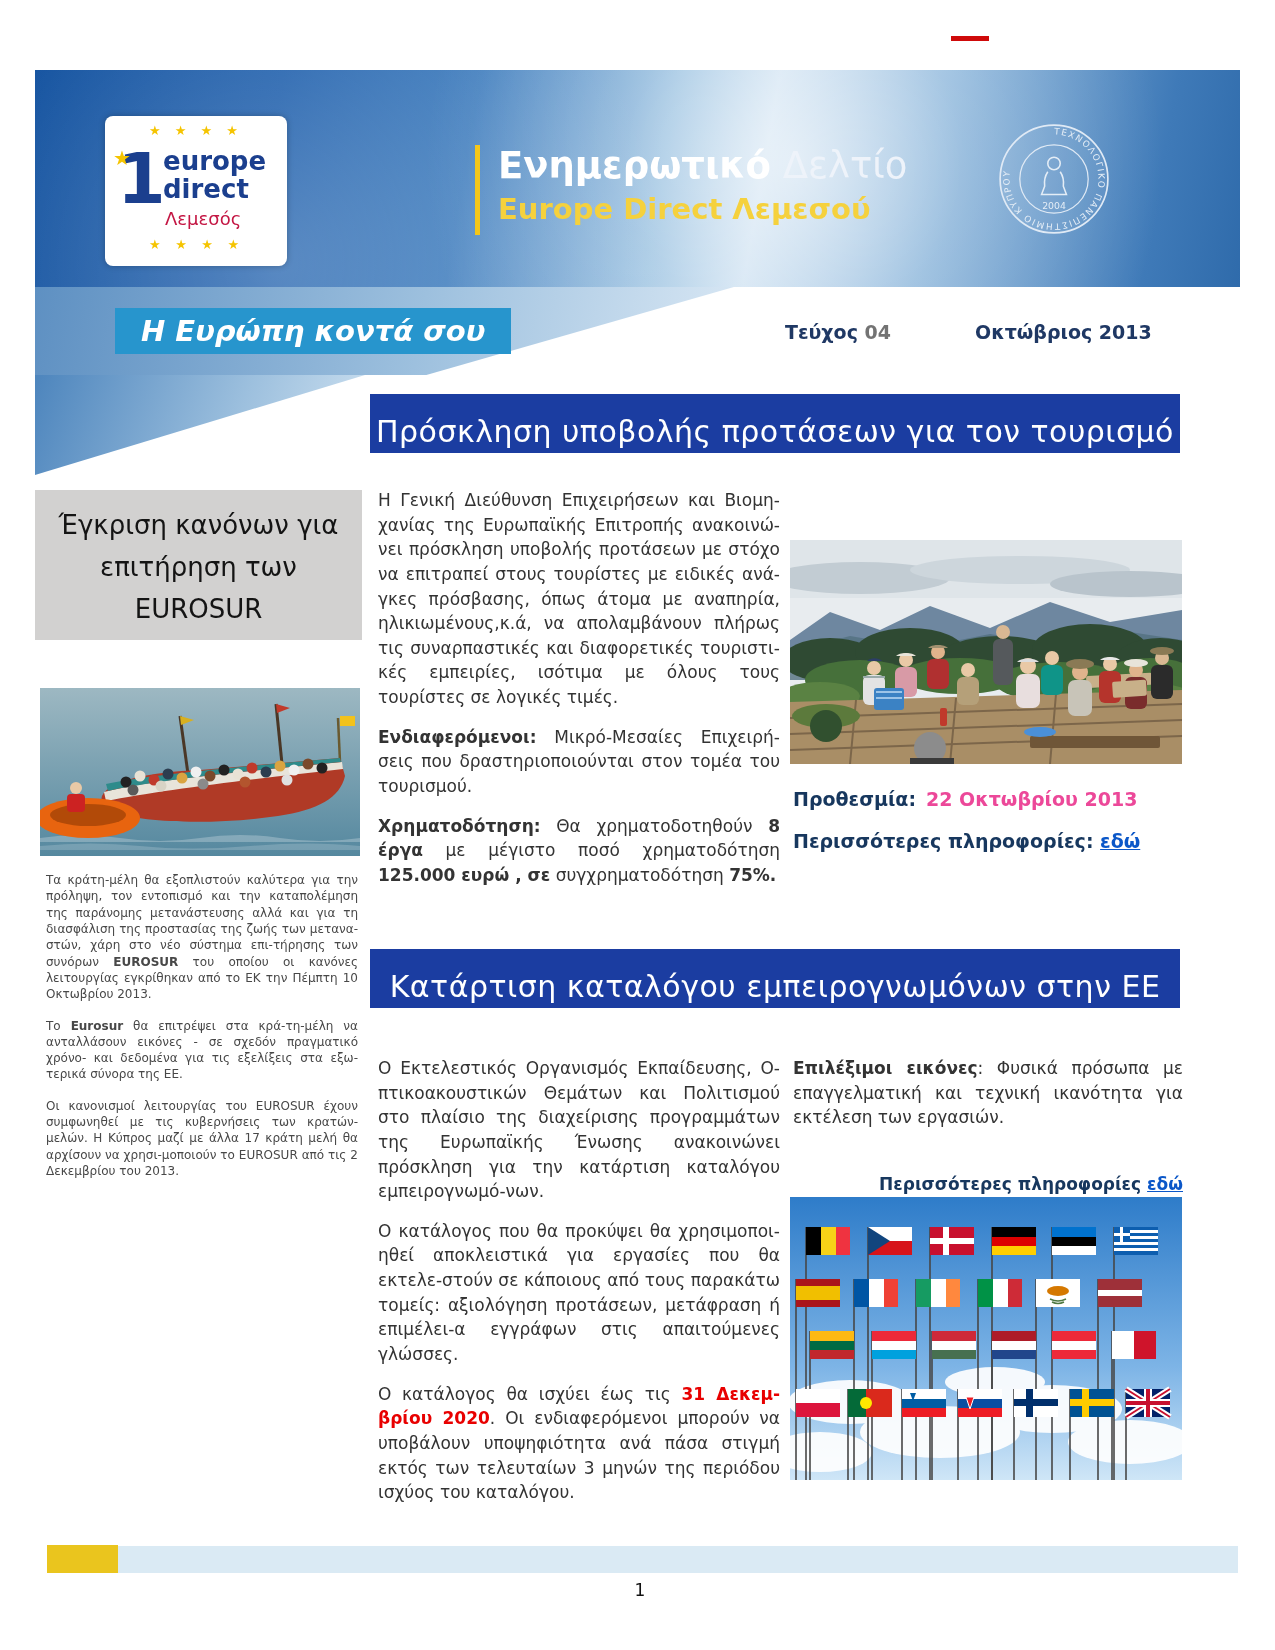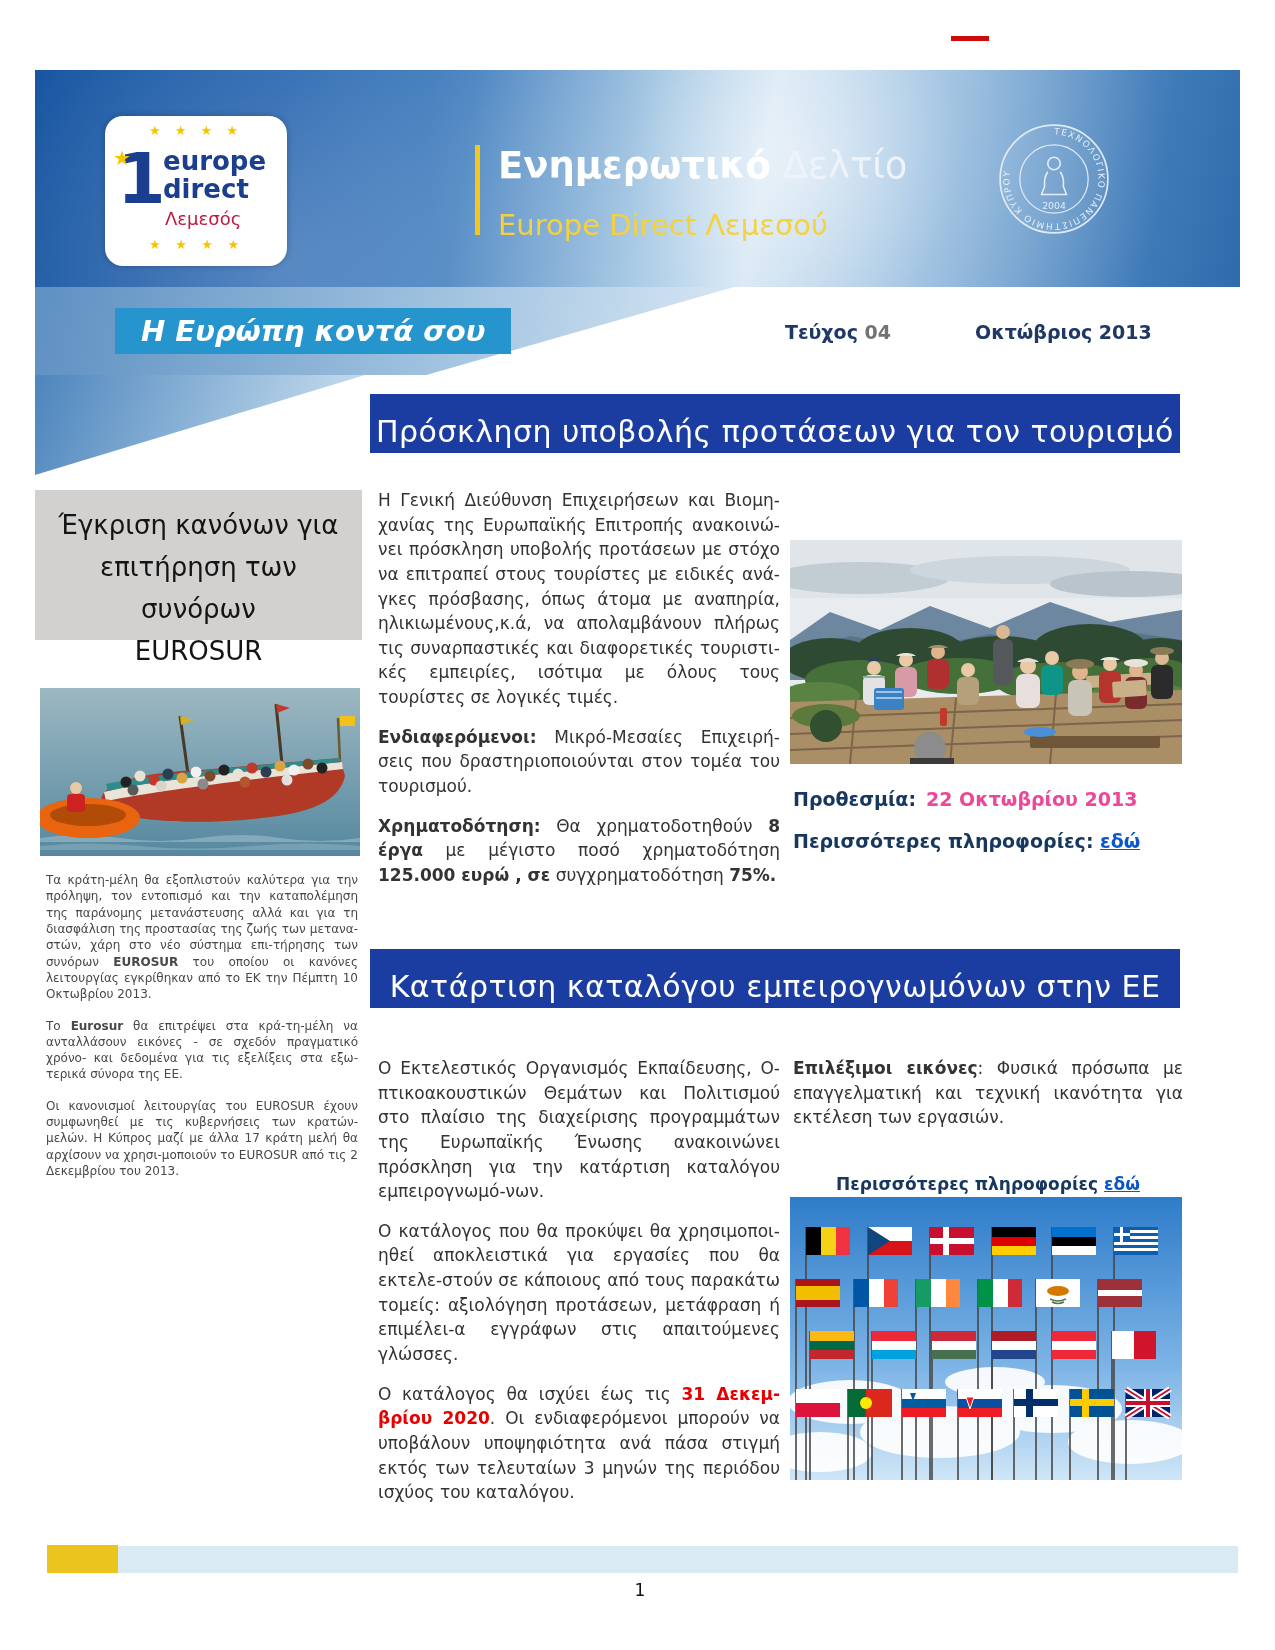--- a/index.html
+++ b/index.html
@@ -10,40 +10,40 @@
   
   .red-mark{position:absolute;left:951px;top:36px;width:38px;height:5px;background:#cf0a0a}
 
   
   .header{position:absolute;left:35px;top:70px;width:1205px;height:217px;
     background:linear-gradient(100deg,#0b4c9c 0%,#1c5dab 20%,#3e7cbd 36%,#9ec4e2 52%,#cfe2f2 60%,#8fb8dc 74%,#3f7ab8 92%,#2f6bab 100%);overflow:hidden}
   .header .glow{position:absolute;inset:0;
     background:radial-gradient(circle at 63% 42%,rgba(255,255,255,.55) 0%,rgba(255,255,255,.18) 22%,transparent 48%),
                radial-gradient(circle at 20% 90%,rgba(255,255,255,.25),transparent 40%)}
 
-  .logo-box{position:absolute;left:70px;top:46px;width:182px;height:150px;background:#fff;border-radius:18px;box-shadow:0 0 6px rgba(0,0,0,.25)}
+  .logo-box{position:absolute;left:70px;top:46px;width:182px;height:150px;background:#fff;border-radius:8px;box-shadow:0 0 6px rgba(0,0,0,.25)}
   .lg-stars{position:absolute;color:#f5c400;font-size:13px;letter-spacing:5px;white-space:nowrap}
   .lg-stars.t{left:44px;top:7px}
   .lg-stars.t::before{content:"★ ★ ★ ★"}
   .lg-stars.b{left:44px;top:121px}
   .lg-stars.b::before{content:"★ ★ ★ ★"}
   .lg-one{position:absolute;left:12px;top:28px;font-size:70px;font-weight:800;color:#1b3f8e;line-height:1}
   .lg-one::before{content:"1"}
   .lg-one::after{content:"★";position:absolute;left:-4px;top:4px;font-size:20px;color:#f5c400}
   .lg-word{position:absolute;left:58px;font-weight:700;font-size:26px;color:#1b3f8e;line-height:1}
   .lg-w1{top:32px}
   .lg-w2{top:60px}
   .lg-city{position:absolute;left:60px;top:92px;font-size:18px;color:#c41744}
 
   .title-block{position:absolute;left:440px;top:75px;display:flex}
   .title-bar{width:5px;height:90px;background:#f5c71a;margin-right:18px}
   .title-line1{font-size:37px;color:#fff;line-height:1.15;white-space:nowrap}
   .title-line1 .t-bold{font-weight:700}
   .title-line1 .t-light{font-weight:400;color:#eef3fa}
-  .title-line2{font-size:29px;color:#f5d13d;font-weight:400;margin-top:20px;white-space:nowrap}
+  .title-line2{font-size:29px;color:#f5d13d;font-weight:700;margin-top:4px;white-space:nowrap}
 
   .seal{position:absolute;left:962px;top:52px;width:114px;height:114px}
 
   
   .band{position:absolute;left:35px;top:287px;width:1205px;height:88px;background:#fff}
   .band-blue{position:absolute;left:0;top:0;width:58%;height:100%;
     background:linear-gradient(100deg,#5e90c2,#9dc0de 55%,#d8e7f4);
     clip-path:polygon(0 0,100% 0,56% 100%,0 100%)}
   .tagline-box{position:absolute;left:80px;top:21px;background:#2795cd;color:#fff;font-style:italic;font-weight:700;font-size:29px;padding:6px 26px;white-space:nowrap}
   .issue{position:absolute;left:750px;top:34px;font-size:19px;font-weight:700;color:#1f3864;white-space:nowrap}
@@ -74,21 +74,21 @@
   .red{color:#e80000;font-weight:700}
   .tourists-photo{position:absolute;left:790px;top:540px;width:392px;height:224px}
   .deadline{position:absolute;left:793px;top:788px;font-size:19px;font-weight:700;color:#17375e;white-space:nowrap}
   .deadline .val{color:#ec4899;margin-left:10px}
   .moreinfo1{position:absolute;left:793px;top:830px;font-size:19px;font-weight:700;color:#17375e;white-space:nowrap}
   a.link{color:#0b57c8;font-weight:700;text-decoration:underline;cursor:pointer}
 
   .a2-col{position:absolute;left:378px;top:1056px;width:402px;font-size:17px;line-height:1.45;color:#333;text-align:justify}
   .a2-col p{margin-bottom:15px}
   .a2-right{position:absolute;left:793px;top:1056px;width:390px;font-size:17px;line-height:1.45;color:#333;text-align:justify}
-  .moreinfo2{margin-top:42px;font-weight:700;color:#17375e;text-align:center}
+  .moreinfo2{margin-top:42px;font-weight:700;color:#17375e;text-align:right}
   .flags-photo{position:absolute;left:790px;top:1197px;width:392px;height:283px}
 
   
   .foot-gold{position:absolute;left:47px;top:1545px;width:71px;height:28px;background:#eac51e}
   .foot-stripe{position:absolute;left:118px;top:1546px;width:1120px;height:27px;background:#daeaf4}
   .page-num{position:absolute;left:600px;top:1580px;width:80px;text-align:center;font-size:17px;color:#111}
 </style>
 </head>
 <body>
 
@@ -133,21 +133,20 @@
     <div class="date">Οκτώβριος 2013</div>
   </div>
   <div class="left-taper"></div>
 
   <div class="banner banner1">Πρόσκληση υποβολής προτάσεων για τον τουρισμό</div>
 
   <aside>
     <div class="side-title">
       <div>Έγκριση κανόνων για</div>
       <div>επιτήρηση των</div>
-      <div>συνόρων</div>
       <div>EUROSUR</div>
     </div>
 
     <svg class="boat-photo" viewBox="0 0 320 168" preserveAspectRatio="none">
       <defs>
         <linearGradient id="sea" x1="0" y1="0" x2="0" y2="1">
           <stop offset="0" stop-color="#9db8c2"></stop>
             <stop offset="1" stop-color="#55889f"></stop>
         </linearGradient>
       </defs>

